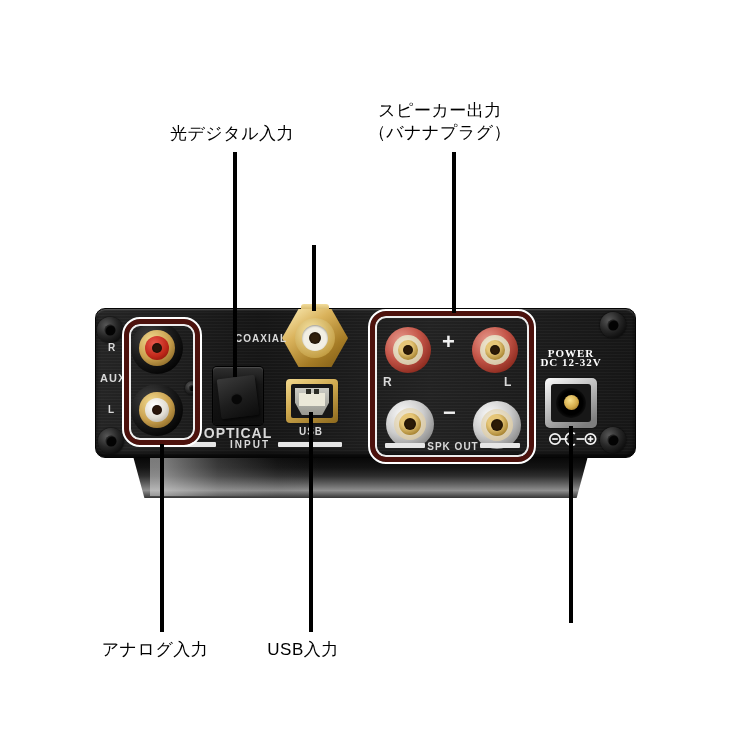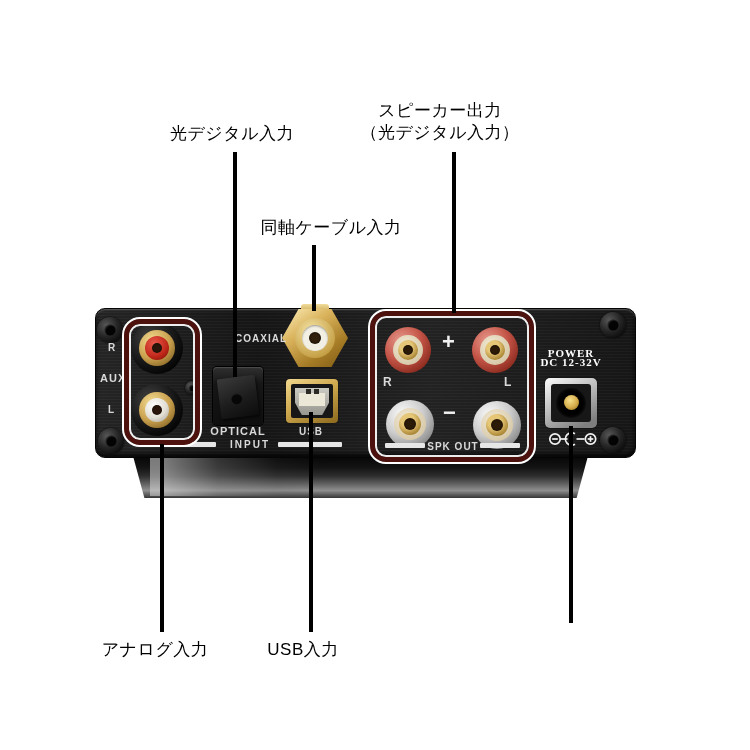--- a/index.html
+++ b/index.html
@@ -109,23 +109,22 @@
 </style>
 </head>
 <body>
 
 <div class="canvas">
 
 
   <div class="lbl" style="left:152px; top:124px; width:160px;font-family:Liberation Mono, monospace;">光デジタル入力</div>
   <div class="lbl" style="left:340px; top:100px; width:200px;">
     <span style="display:block">スピーカー出力</span>
-    <span style="display:block">（光デジタル入力）</span>
-  </div>
-  <div class="lbl" style="left:251px; top:217px; width:160px;">同軸ケーブル入力</div>
+    <span style="display:block">（バナナプラグ）</span>
+  </div>
   <div class="lbl" style="left:75px;  top:639px; width:160px;">アナログ入力</div>
   <div class="lbl" style="left:223px; top:639px; width:160px;">USB入力</div>
 
   <div class="cl" style="left:233px; top:152px; height:225px;"></div>
   <div class="cl" style="left:312px; top:245px; height:66px;"></div>
   <div class="cl" style="left:452px; top:152px; height:161px;"></div>
   <div class="cl" style="left:160px; top:444px; height:188px;"></div>
   <div class="cl" style="left:309px; top:412px; height:220px;"></div>
   <div class="cl" style="left:569px; top:426px; height:197px;"></div>
 
@@ -172,21 +171,21 @@
     <div class="coax-face"></div>
     <div class="coax-ring"></div>
     <div class="coax-hole"></div>
   </div>
 
   <div class="optical">
     <div class="optical-flap">
       <div class="optical-hole"></div>
     </div>
   </div>
-  <div class="pl" style="left:198px; top:425px; width:80px; font-size:11px; letter-spacing:1px; text-align:center;">OPTICAL</div>
+  <div class="pl" style="left:198px; top:425px; width:80px; font-size:14px; letter-spacing:1px; text-align:center;">OPTICAL</div>
 
   <div class="usb">
     <div class="usb-inner"></div>
     <div class="usb-shroud"></div>
     <div class="usb-cream"></div>
     <div class="usb-pin" style="left:20px;"></div>
     <div class="usb-pin" style="left:28px;"></div>
   </div>
   <div class="pl" style="left:281px; top:426px; width:60px; font-size:10px; letter-spacing:1px; text-align:center;">USB</div>
 

